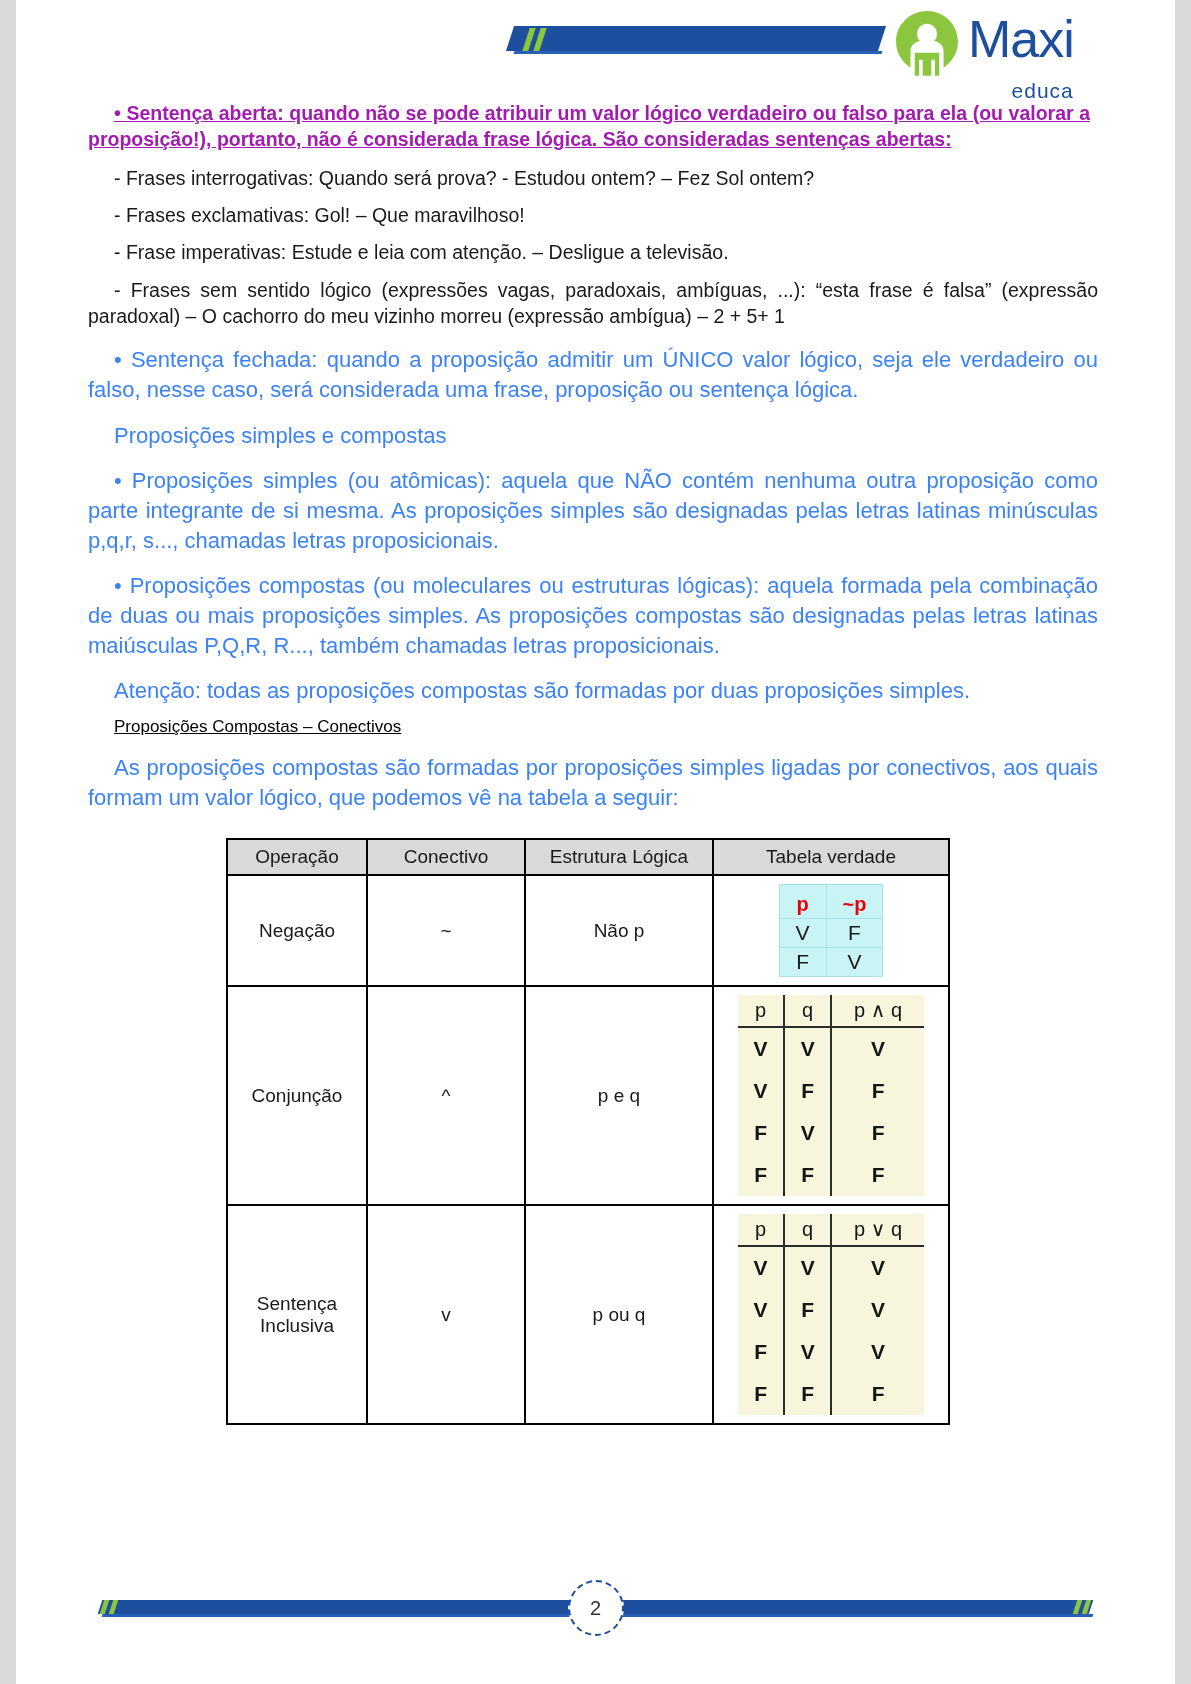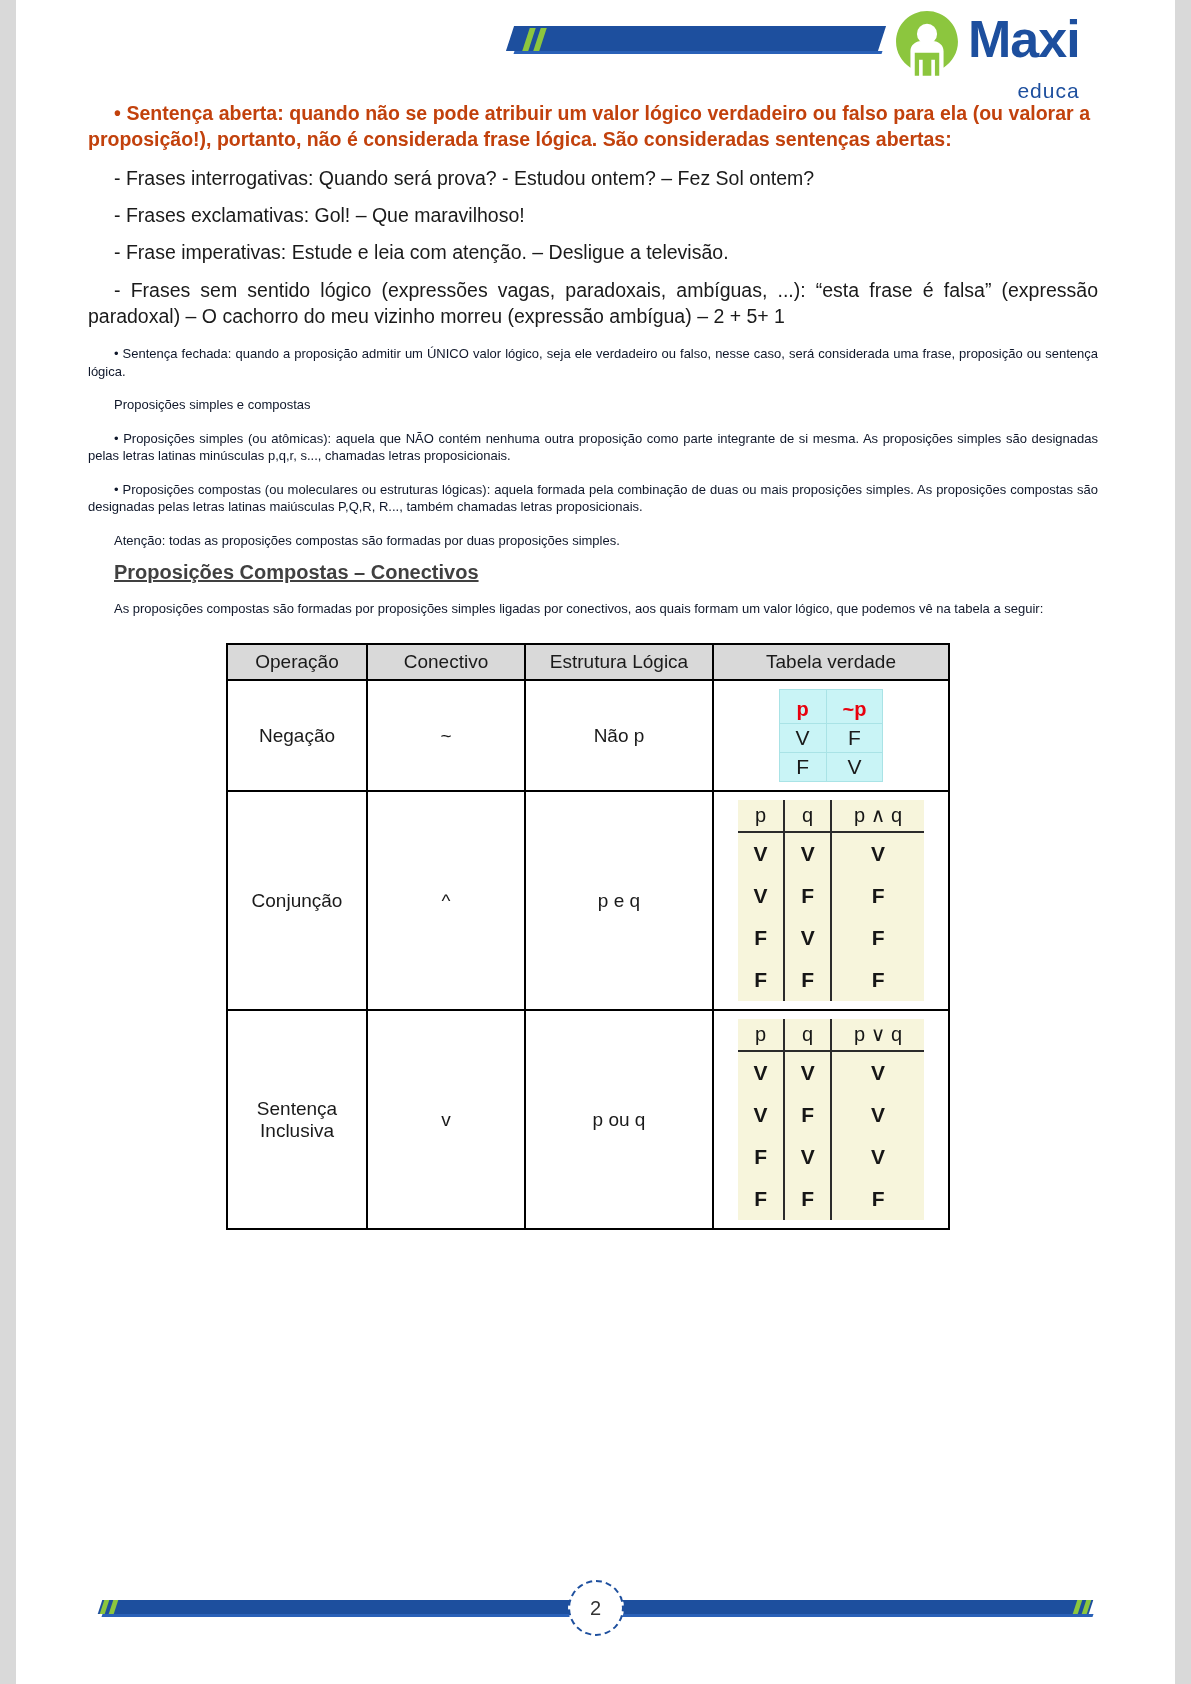--- a/index.html
+++ b/index.html
@@ -78,21 +78,21 @@
     width: 74px;
     height: 72px;
     margin-top: 4px;
   }
   .logo-text-wrap {
     margin-left: 4px;
     padding-top: 12px;
   }
   .logo-word {
     font-size: 52px;
-    font-weight: bold;
+    font-weight: normal;
     color: #1d4f9e;
     line-height: 0.92;
     letter-spacing: -1px;
   }
   .logo-sub {
     font-size: 21px;
     color: #1d4f9e;
     text-align: right;
     letter-spacing: 1px;
     line-height: 1;
@@ -101,40 +101,41 @@
 
   
   .content {
     position: absolute;
     top: 100px;
     left: 56px;
     width: 1010px;
   }
   p.para {
     margin: 16px 0 11px 0;
-    font-size: 13px;
+    font-size: 22px;
     line-height: 1.35;
-    color: #0f172a;
+    color: #3b82f6;
     text-align: justify;
     text-indent: 26px;
   }
   p.heading-blue {
     margin: 0 8px 12px 0;
     font-size: 19.5px;
     font-weight: bold;
-    color: #c2410c;
+    color: #a21caf;
+    text-decoration: underline;
     line-height: 1.35;
     text-align: justify;
     text-indent: 26px;
   }
   p.section-title {
     margin: 2px 0 11px 0;
-    font-size: 20px;
-    font-weight: bold;
-    color: #404040;
+    font-size: 17px;
+    font-weight: normal;
+    color: #000000;
     text-decoration: underline;
     text-indent: 26px;
   }
   p.dash {
     margin: 0 0 11px 0;
     font-size: 19.5px;
     line-height: 1.35;
     color: #1a1a1a;
     text-align: justify;
     text-indent: 26px;

